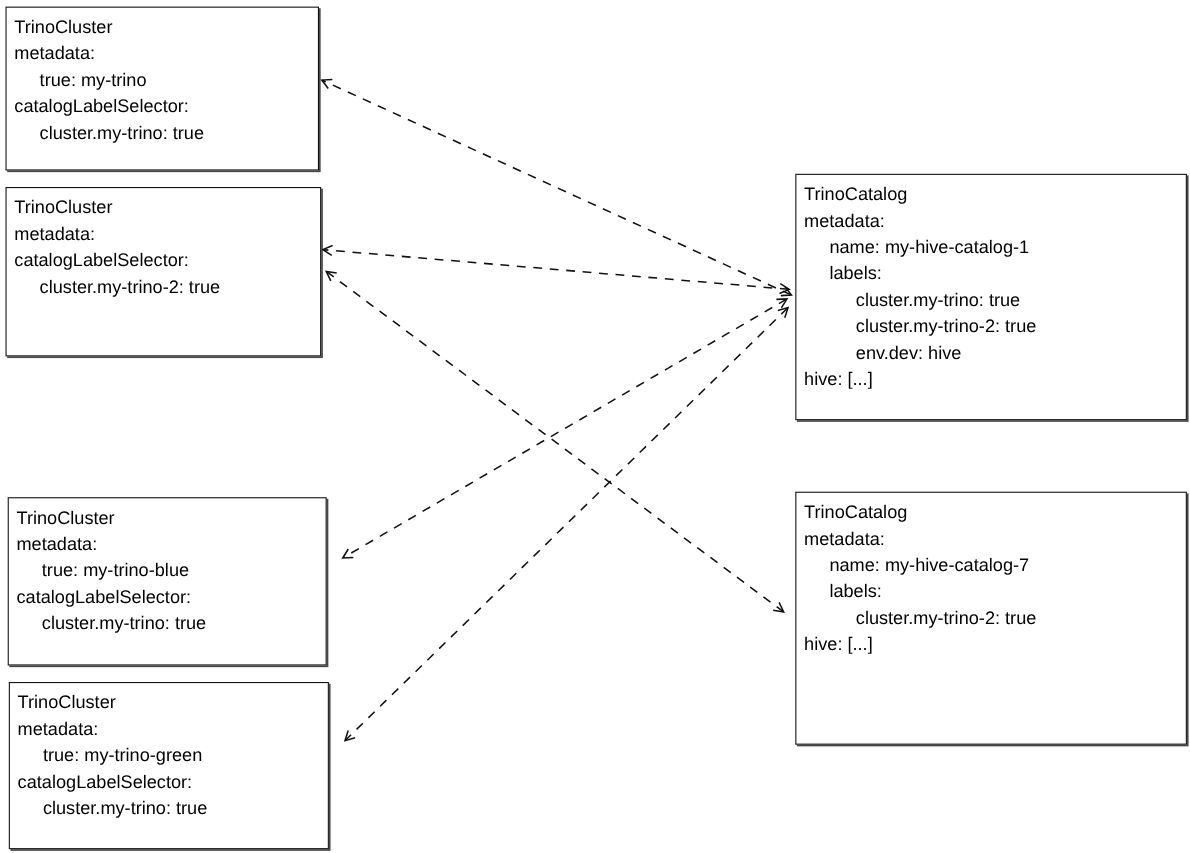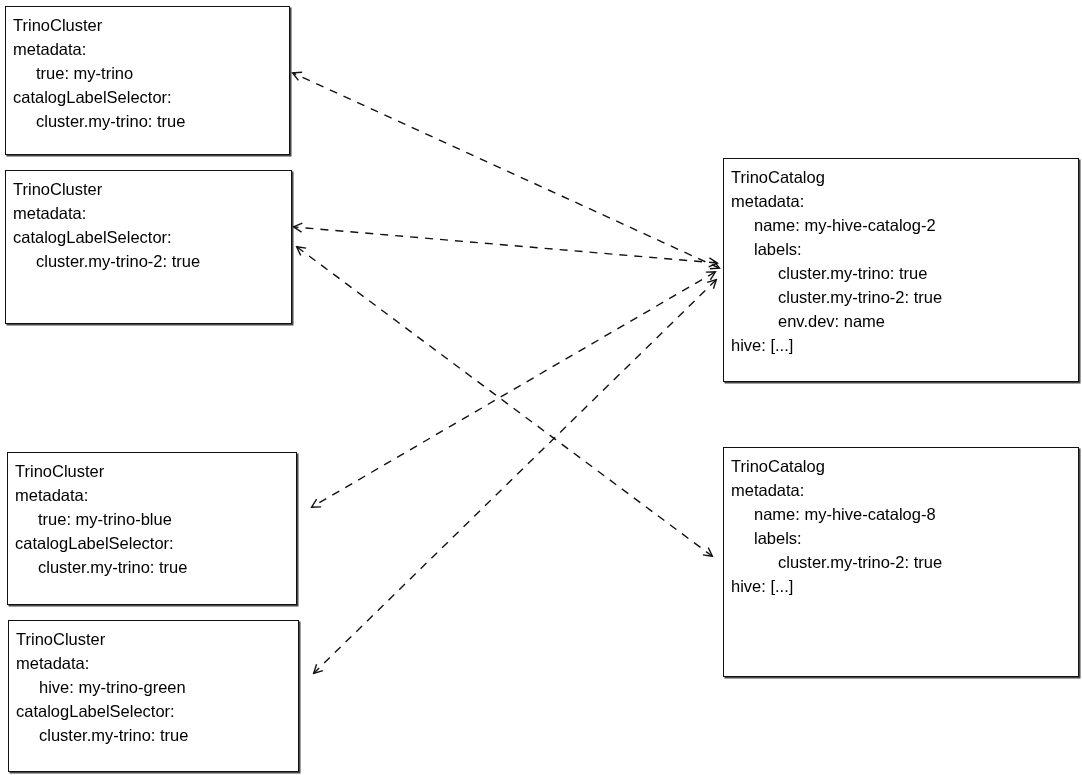--- a/index.html
+++ b/index.html
@@ -85,38 +85,38 @@
     <div class="ln">TrinoCluster</div>
     <div class="ln">metadata:</div>
     <div class="ln ind1">true: my-trino-blue</div>
     <div class="ln">catalogLabelSelector:</div>
     <div class="ln ind1">cluster.my-trino: true</div>
   </div>
 
   <div class="box" style="left:8px; top:620px; width:291px; height:152px;">
     <div class="ln">TrinoCluster</div>
     <div class="ln">metadata:</div>
-    <div class="ln ind1">hive: my-trino-green</div>
+    <div class="ln ind1">true: my-trino-green</div>
     <div class="ln">catalogLabelSelector:</div>
     <div class="ln ind1">cluster.my-trino: true</div>
   </div>
 
   <div class="box" style="left:723px; top:158px; width:356px; height:224px;">
     <div class="ln">TrinoCatalog</div>
     <div class="ln">metadata:</div>
-    <div class="ln ind1">name: my-hive-catalog-2</div>
+    <div class="ln ind1">name: my-hive-catalog-1</div>
     <div class="ln ind1">labels:</div>
     <div class="ln ind2">cluster.my-trino: true</div>
     <div class="ln ind2">cluster.my-trino-2: true</div>
-    <div class="ln ind2">env.dev: name</div>
+    <div class="ln ind2">env.dev: hive</div>
     <div class="ln">hive: [...]</div>
   </div>
 
   <div class="box" style="left:723px; top:447px; width:356px; height:230px;">
     <div class="ln">TrinoCatalog</div>
     <div class="ln">metadata:</div>
-    <div class="ln ind1">name: my-hive-catalog-8</div>
+    <div class="ln ind1">name: my-hive-catalog-7</div>
     <div class="ln ind1">labels:</div>
     <div class="ln ind2">cluster.my-trino-2: true</div>
     <div class="ln">hive: [...]</div>
   </div>
 
 </div>
 
 </body></html>

